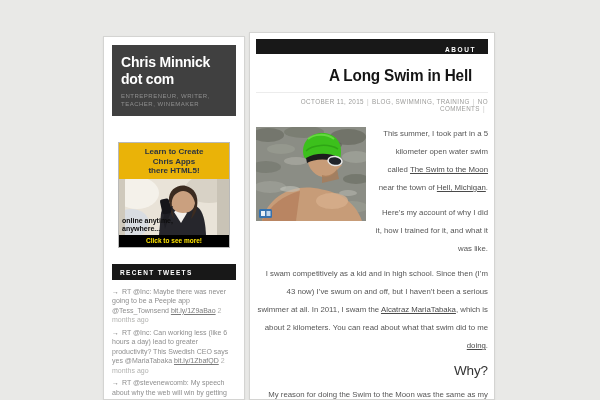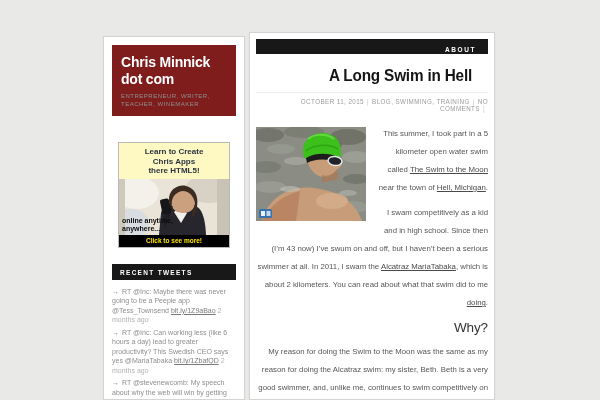--- a/index.html
+++ b/index.html
@@ -3,25 +3,25 @@
 <meta charset="utf-8">
 <style>
   * { margin:0; padding:0; box-sizing:border-box; }
   html,body { width:600px; height:400px; overflow:hidden; }
   body { font-family:"Liberation Sans", sans-serif; background:#e9e9e7; position:relative; }
 
   .col { position:absolute; background:#fff; border:1px solid #d4d4d2; box-shadow:0 1px 2px rgba(0,0,0,.06); overflow:hidden; }
 
   
   #sidebar { left:103px; top:36px; width:142px; height:364px; padding:8px; }
-  .site-box { background:#7f1d1d; color:#fff; padding:9px 9px 8px; }
+  .site-box { background:#404040; color:#fff; padding:9px 9px 8px; }
   .site-title { font-size:14px; line-height:17px; font-weight:bold; letter-spacing:-0.2px; }
   .site-tagline { margin-top:4px; font-size:6px; line-height:8px; color:#8f8f8f; letter-spacing:.5px; }
 
-  .ad { margin:26px auto 0; width:112px; border:1px solid #b9b9b9; background:#fef9c3; text-align:center; }
+  .ad { margin:26px auto 0; width:112px; border:1px solid #b9b9b9; background:#eab308; text-align:center; }
   .ad-headline { padding:4px 2px 3px; font-size:8px; font-weight:bold; line-height:9.5px; color:#2b3440; }
   .ad-photo { position:relative; height:56px; overflow:hidden; }
   .ad-photo svg { display:block; }
   .ad-overlay { position:absolute; left:3px; bottom:2px; text-align:left; font-size:7px; font-weight:bold; color:#0c0c0c; line-height:8px; }
   .ad-cta { background:#000; color:#ffe400; font-size:6.5px; font-weight:bold; padding:2px 0 3px; }
 
   .widget-head { margin-top:16px; background:#181818; color:#fff; font-size:6.5px; font-weight:bold; letter-spacing:1.3px; padding:5px 8px 4px; }
   .tweets { margin-top:7px; font-size:7px; line-height:9.5px; color:#8e8e8e; }
   .tweet { margin-bottom:3px; }
   .tweet .arr { color:#777; margin-right:1px; }
@@ -156,20 +156,21 @@
         <ellipse cx="92" cy="66" rx="9" ry="3" fill="#b5b6ae" opacity=".6"></ellipse>
 
         <rect x="3" y="82" width="13" height="9" rx="1.5" fill="#2a6fb5" opacity=".9"></rect>
         <rect x="5" y="84" width="4" height="5" fill="#ffffff" opacity=".9"></rect>
         <rect x="10.5" y="84" width="4" height="5" fill="#cfe2f5" opacity=".9"></rect>
       </svg>
     </div>
 
     <p><span>This summer, I took part in a 5 kilometer open water swim called </span><a>The Swim to the Moon</a><span> near the town of </span><a>Hell, Michigan</a><span>.</span></p>
 
+    <p>Here’s my account of why I did it, how I trained for it, and what it was like.</p>
 
 
     <p><span>I swam competitively as a kid and in high school. Since then (I’m 43 now) I’ve swum on and off, but I haven’t been a serious swimmer at all. In 2011, I swam the </span><a>Alcatraz MariaTabaka</a><span>, which is about 2 kilometers. You can read about what that swim did to me </span><a>doing</a><span>.</span></p>
 
     <h2>Why?</h2>
 
     <p>My reason for doing the Swim to the Moon was the same as my reason for doing the Alcatraz swim: my sister, Beth. Beth is a very good swimmer, and, unlike me, continues to swim competitively on a regular basis. She asked me (or dared me) to swim from Alcatraz with her, and it was such a good experience that we decided to find new swims to do together — but, in warmer water than San Francisco Bay. Along with Beth’s friend, Brendan, we formed a team and called ourselves “Das Shark”.</p>
 
   </div>
 </div>

